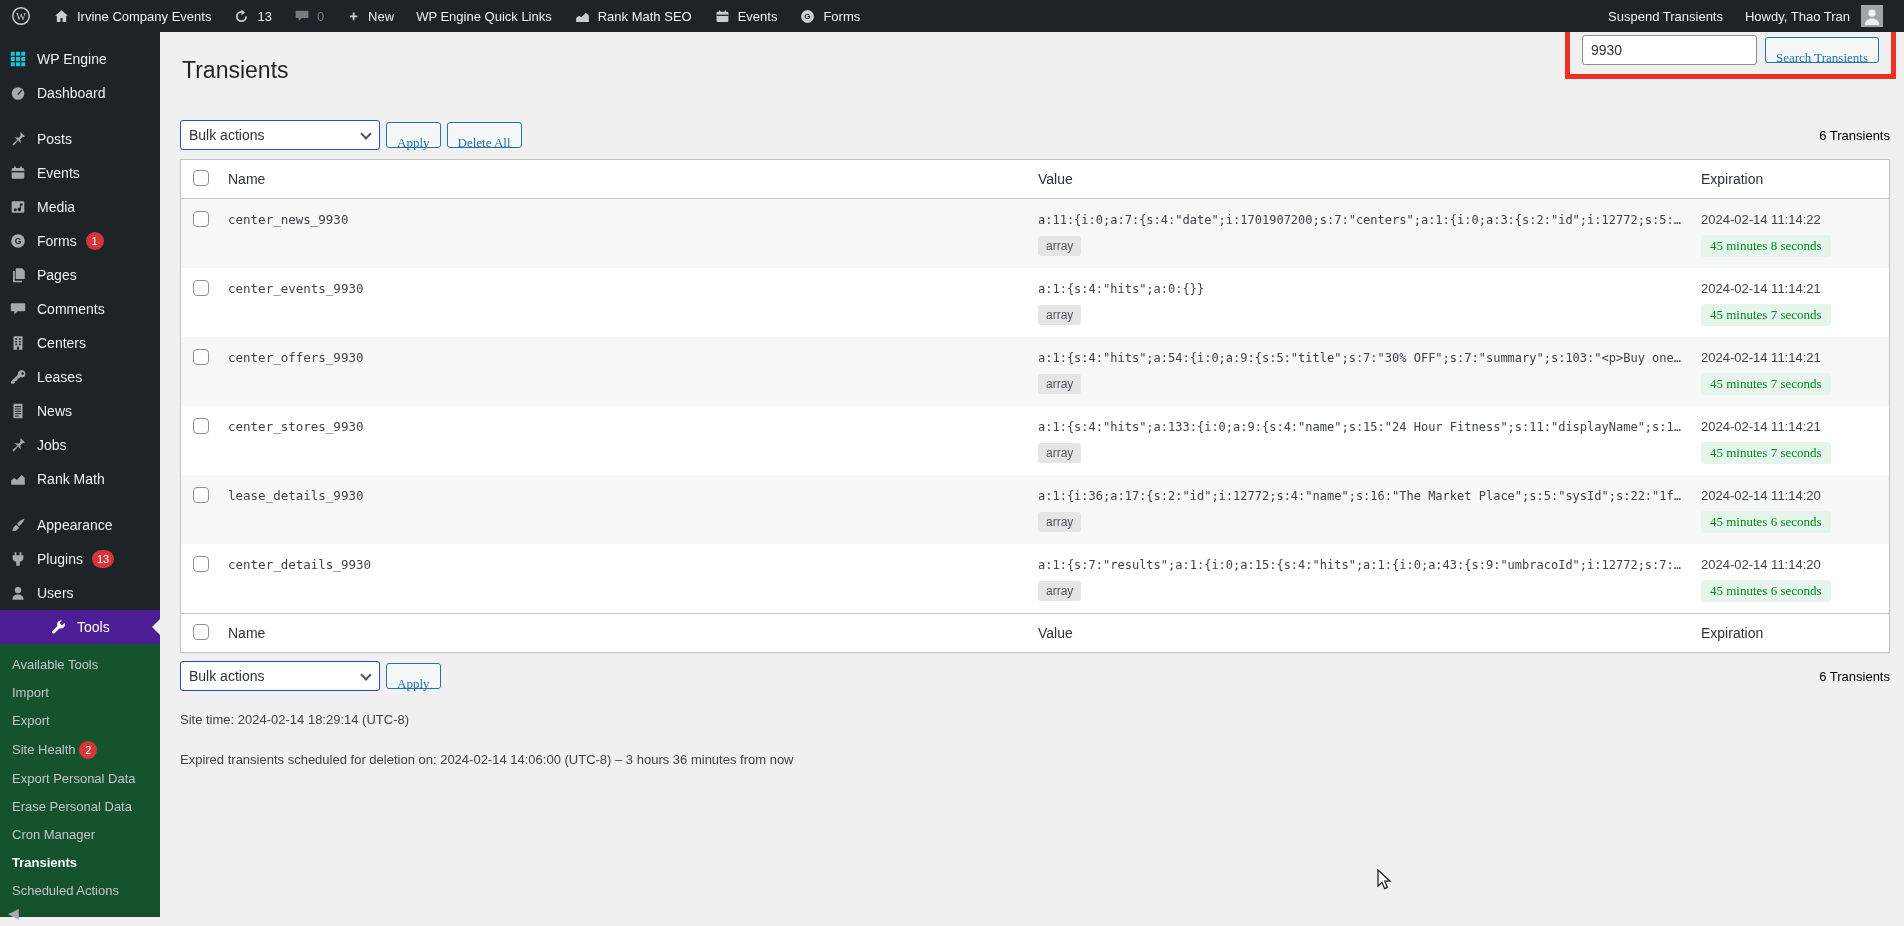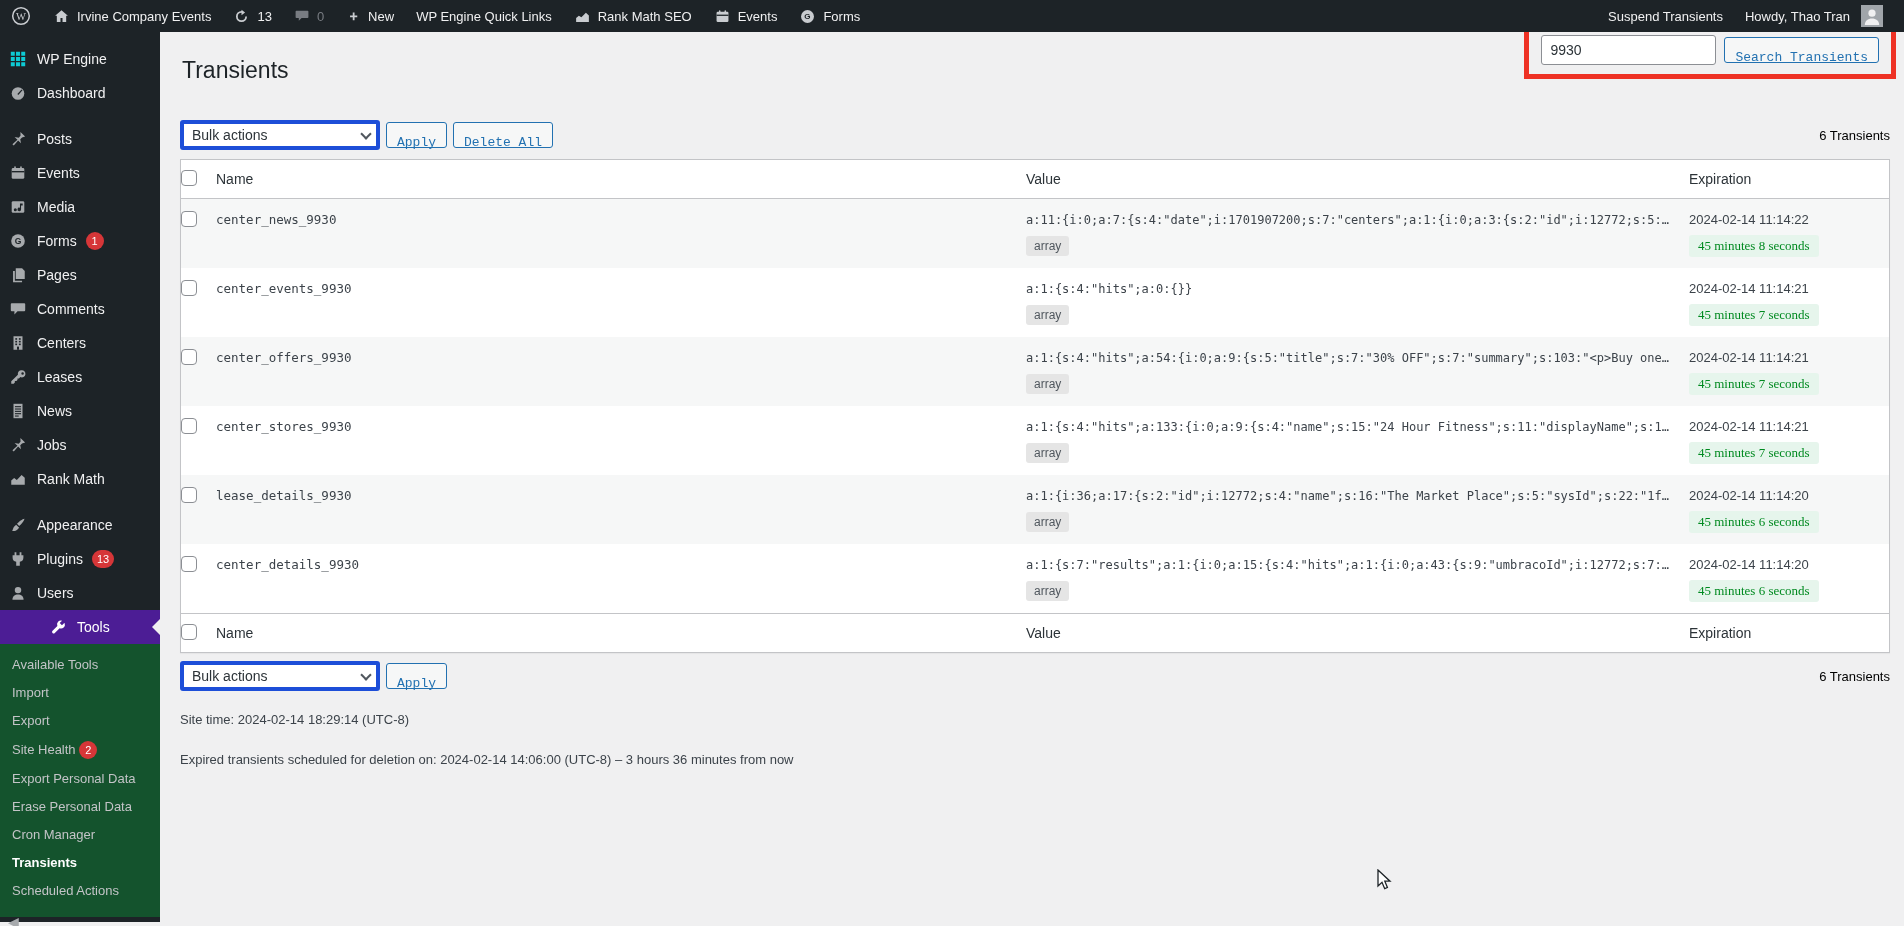--- a/index.html
+++ b/index.html
@@ -11,21 +11,21 @@
     display:flex; align-items:stretch; font-size:13px; z-index:50; }
   .ab-left { display:flex; align-items:stretch; }
   .ab-right { margin-left:auto; display:flex; align-items:stretch; padding-right:10px; }
   .ab-item { display:flex; align-items:center; gap:7px; padding:0 11px; height:32px; cursor:pointer; white-space:nowrap; }
   .ab-item svg { display:block; }
   .ab-muted { color:#787c82; }
   .ab-icon { fill:#c9ccd0; }
   .avatar { width:22px; height:22px; margin-left:4px; }
 
   
-  .sidebar { position:fixed; top:32px; left:0; bottom:4px; width:160px; background:#1d2327; z-index:40; padding-top:10px; }
+  .sidebar { position:fixed; top:32px; left:0; bottom:13px; width:160px; background:#1d2327; z-index:40; padding-top:10px; }
   .sb-item { display:flex; align-items:center; gap:9px; height:34px; padding:0 8px; color:#f0f0f1; font-size:14px; cursor:pointer; position:relative; }
   .sb-item .sb-icon { width:20px; height:20px; display:flex; align-items:center; justify-content:center; }
   .sb-icon svg { fill:#a7aaad; display:block; }
   .sb-sep { height:12px; }
   .sb-item.active { background:#4c1d95; color:#fff;padding-left:48px; }
   .sb-item.active .sb-icon svg { fill:#fff; }
   .sb-item.active::after { content:""; position:absolute; right:0; top:50%; margin-top:-8px;
     border:8px solid transparent; border-right-color:#f0f0f1; }
   .badge { background:#d63638; color:#fff; border-radius:10px; font-size:11px; line-height:18px; min-width:18px;
     text-align:center; padding:0 5px; display:inline-block; }
@@ -35,34 +35,34 @@
   .collapse-hint { position:absolute; bottom:-8px; left:8px; color:#a7aaad; font-size:14px; }
 
   
   .content { margin-left:160px; padding:32px 0 0 0; position:relative; min-height:926px; }
   h1.title { font-size:23px; font-weight:400; color:#1d2327; padding:23px 14px 0 22px; line-height:30px; }
 
   .search-annotation { position:absolute; top:21px; right:8px; border:5px solid #ee3124; padding:9px 12px; display:flex; gap:8px; align-items:center; }
   .search-input { width:175px; height:30px; border:1px solid #8c8f94; border-radius:3px; padding:0 8px; font-size:14px;
     color:#2c3338; background:#fff; font-family:"Liberation Sans",sans-serif; }
   .btn { height:18px; padding:12px 10px; background:#f6f7f7; border:1px solid #2271b1; border-radius:3px; color:#2271b1;
-    font-size:13px; cursor:pointer; font-family:Liberation Mono, monospace; white-space:nowrap; }
+    font-size:13px; cursor:pointer; font-family:Liberation Serif, serif; white-space:nowrap; }
 
   .tablenav { display:flex; align-items:center; margin:35px 14px 0 20px; height:30px; gap:6px; }
   .tablenav.bottom { margin-top:8px; }
   .count { margin-left:auto; font-size:13px; color:#000000; }
   .select-wrap { position:relative; display:inline-block; }
-  .select-wrap select { appearance:none; -webkit-appearance:none; height:30px; width:200px; border:4px solid #1d4ed8;
+  .select-wrap select { appearance:none; -webkit-appearance:none; height:30px; width:200px; border:1px solid #1d4ed8;
     border-radius:3px; background:#fff; font-size:14px; color:#2c3338; padding:0 26px 0 8px; font-family:"Liberation Sans",sans-serif; cursor:pointer; }
   .chev { position:absolute; right:10px; top:10px; width:8px; height:8px; border-right:2px solid #50575e; border-bottom:2px solid #50575e;
     transform:rotate(45deg); pointer-events:none; }
 
   
   .table { margin:9px 14px 0 20px; background:#fff; border:1px solid #c3c4c7; box-shadow:0 1px 1px rgba(0,0,0,.04); }
-  .thead, .tfoot, .tr { display:grid; grid-template-columns:35px 810px 663px 1fr; align-items:start; }
+  .thead, .tfoot, .tr { display:grid; grid-template-columns:35px 810px 663px 1fr; align-items:start; padding-left:12px; }
   .thead, .tfoot { align-items:center; height:39px; font-size:14px; color:#2c3338; }
   .thead { border-bottom:1px solid #c3c4c7; }
   .tfoot { border-top:1px solid #c3c4c7; }
   .tr { min-height:65px; padding-top:11px; padding-bottom:11px; }
   .tbody .tr:nth-child(odd) { background:#f6f7f7; }
   input[type=checkbox] { appearance:none; -webkit-appearance:none; width:16px; height:16px; border:1px solid #8c8f94;
     border-radius:4px; background:#fff; cursor:pointer; margin-top:1px; }
   .name-cell { font-family:"DejaVu Sans Mono",monospace; font-size:12.5px; color:#3c434a; padding-top:2px; }
   .val-cell { overflow:hidden; padding-right:14px; }
   .val-text { display:block; font-family:"DejaVu Sans Mono",monospace; font-size:12px; color:#3c434a; white-space:nowrap;

